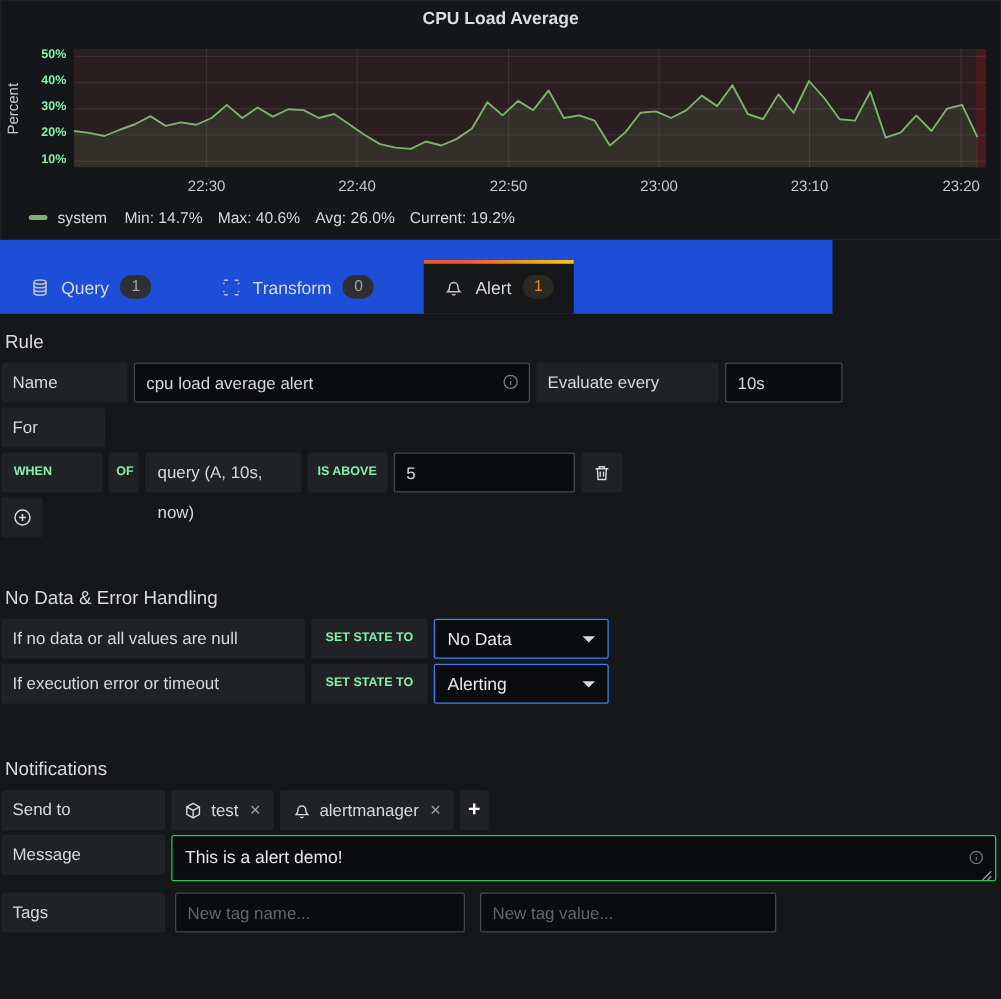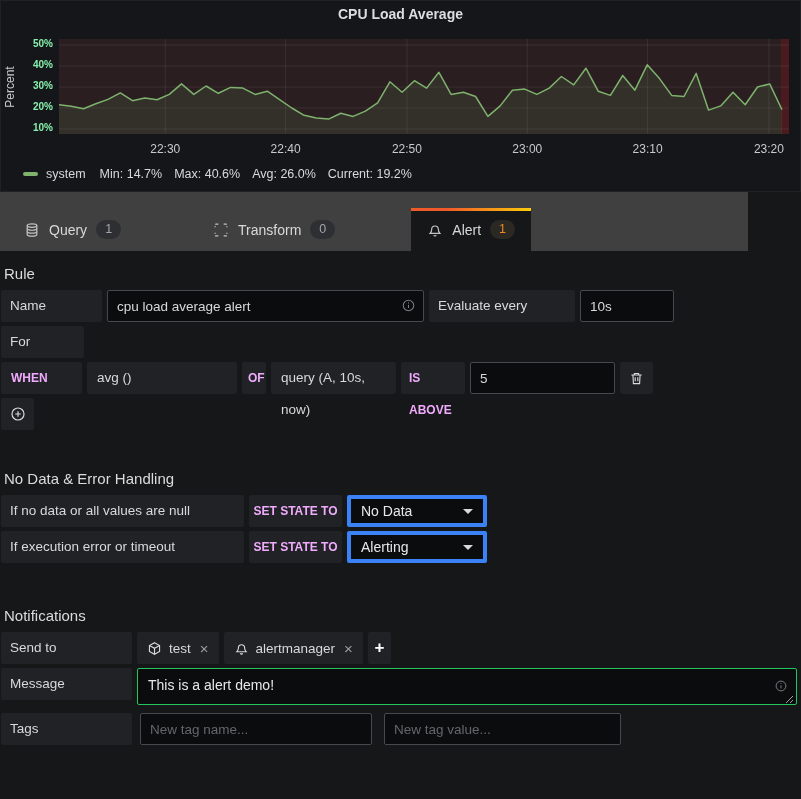--- a/index.html
+++ b/index.html
@@ -16,50 +16,50 @@
   .ytick { position:absolute; width:38px; left:14px; text-align:right; font-size:10px; color:#86efac;font-weight:bold; }
   .plot { position:absolute; left:58px; top:0; width:730px; height:95px; }
   .xtick { position:absolute; top:141px; width:44px; text-align:center; font-size:12px; color:#c9cacb; }
   .legend { position:absolute; left:22px; top:166px; display:flex; align-items:center;
     font-size:12.5px; color:#d8d9da; }
   .legend-dash { width:15px; height:4px; border-radius:2px; background:#7eb26d; margin-right:8px; }
   .legend-series { margin-right:14px; cursor:pointer; }
   .legend-stat { margin-right:12px; }
 
   
-  .tabbar { width:748px; height:59px; background:#404040; display:flex; align-items:flex-end; padding-left:8px;gap:36px; }
+  .tabbar { width:666px; height:59px; background:#1d4ed8; display:flex; align-items:flex-end; padding-left:8px; }
   .tab { position:relative; height:43px; padding:0 16px; display:flex; align-items:center; gap:9px;
     font-size:14px; color:#d8d9da; cursor:pointer; margin-right:24px; }
   .tab .ticon { display:flex; color:#c3c4c6; }
   .tab.active { background:#161719; margin-right:0; }
   .tab.active::before { content:""; position:absolute; left:0; right:0; top:0; height:3px;
     background:linear-gradient(90deg,#f05a28 30%,#fbca0a 99%); }
   .badge { background:#2e2f33; color:#a3a4a7; border-radius:11px; padding:1px 9px;
     font-size:12.5px; line-height:17px; }
   .badge.orange { color:#ec8b1c; background:#2c2823; }
 
   
   .content { padding:0 5px 0 1px; }
   .section-h { font-size:15px; color:#dadbdd; margin:14px 0 8px 3px; }
   .section-h.gap { margin-top:44px; }
   .row { display:flex; gap:5px; margin-bottom:4px; align-items:flex-start; }
   .flabel { background:#202226; border-radius:2px; height:32px; line-height:32px;
     padding:0 9px; font-size:13.5px; font-weight:500; color:#d8d9da; flex:none; }
   .fbox { background:#202226; border-radius:2px; height:32px; line-height:32px;
     padding:0 10px; font-size:13.5px; color:#d8d9da; flex:none; cursor:pointer; }
-  .fbox.blue, .blue-btn { color:#f0abfc; font-weight:600; font-size:12px; }
+  .fbox.blue, .blue-btn { color:#86efac; font-weight:600; font-size:10px; }
   .inp { background:#0b0c0e; border:1px solid #46484d; border-radius:2px; height:32px;
     padding:0 9px; font-size:13.5px; color:#d8d9da; font-family:"Liberation Sans",sans-serif; outline:none; }
   .inp::placeholder { color:#64666b; }
   .inp-wrap { position:relative; flex:none; }
   .inp-wrap .info { position:absolute; right:8px; top:8px; }
   .info { color:#7b7d81; display:flex; }
   .icon-btn { width:33px; height:32px; background:#202226; border:none; border-radius:2px;
     color:#d8d9da; display:flex; align-items:center; justify-content:center; cursor:pointer; }
-  .select { background:#0b0c0e; border:4px solid #3b82f6; border-radius:2px; height:32px;
+  .select { background:#0b0c0e; border:1px solid #3b82f6; border-radius:2px; height:32px;
     display:flex; align-items:center; justify-content:space-between; padding:0 10px;
     font-size:14px; color:#e8e8ea; cursor:pointer; flex:none; }
   .caret { width:0; height:0; border-left:5px solid transparent; border-right:5px solid transparent;
     border-top:5px solid #d8d9da; }
   .chip { background:#202226; border-radius:2px; height:32px; display:flex; align-items:center;
     gap:7px; padding:0 10px; font-size:13.5px; font-weight:500; flex:none; }
   .chip .x { color:#9d9ea3; font-size:15px; cursor:pointer; margin-left:2px; }
   .plus-btn { width:23px; height:32px; background:#202226; border:none; border-radius:2px;
     color:#fff; font-size:17px; font-weight:700; cursor:pointer; }
   .msg-wrap { position:relative; flex:1; }
@@ -169,21 +169,20 @@
     </div>
     <div class="flabel" style="width:146px">Evaluate every</div>
     <input class="inp" style="width: 94px;" value="10s">
   </div>
   <div class="row">
     <div class="flabel" style="width:83px">For</div>
   </div>
 
   <div class="row">
     <div class="fbox blue" style="width:81px">WHEN</div>
-    <div class="fbox" style="width:150px">avg ()</div>
     <div class="fbox blue" style="width:24px; padding:0 6px">OF</div>
     <div class="fbox" style="width:125px">query (A, 10s, now)</div>
     <div class="fbox blue" style="width:64px; padding:0 8px">IS ABOVE</div>
     <input class="inp" style="width: 145px;" value="5">
     <button class="icon-btn">
       <span>
         <svg class="glyph" width="15" height="15" viewBox="0 0 16 16" fill="none" stroke="currentColor" stroke-width="1.2">
           <path d="M2.5 4.2h11M5.8 4.2V2.6h4.4v1.6M4.2 4.2l.5 9.2h6.6l.5-9.2M6.6 6.6v4.4M9.4 6.6v4.4"></path>
         </svg>
       </span>

